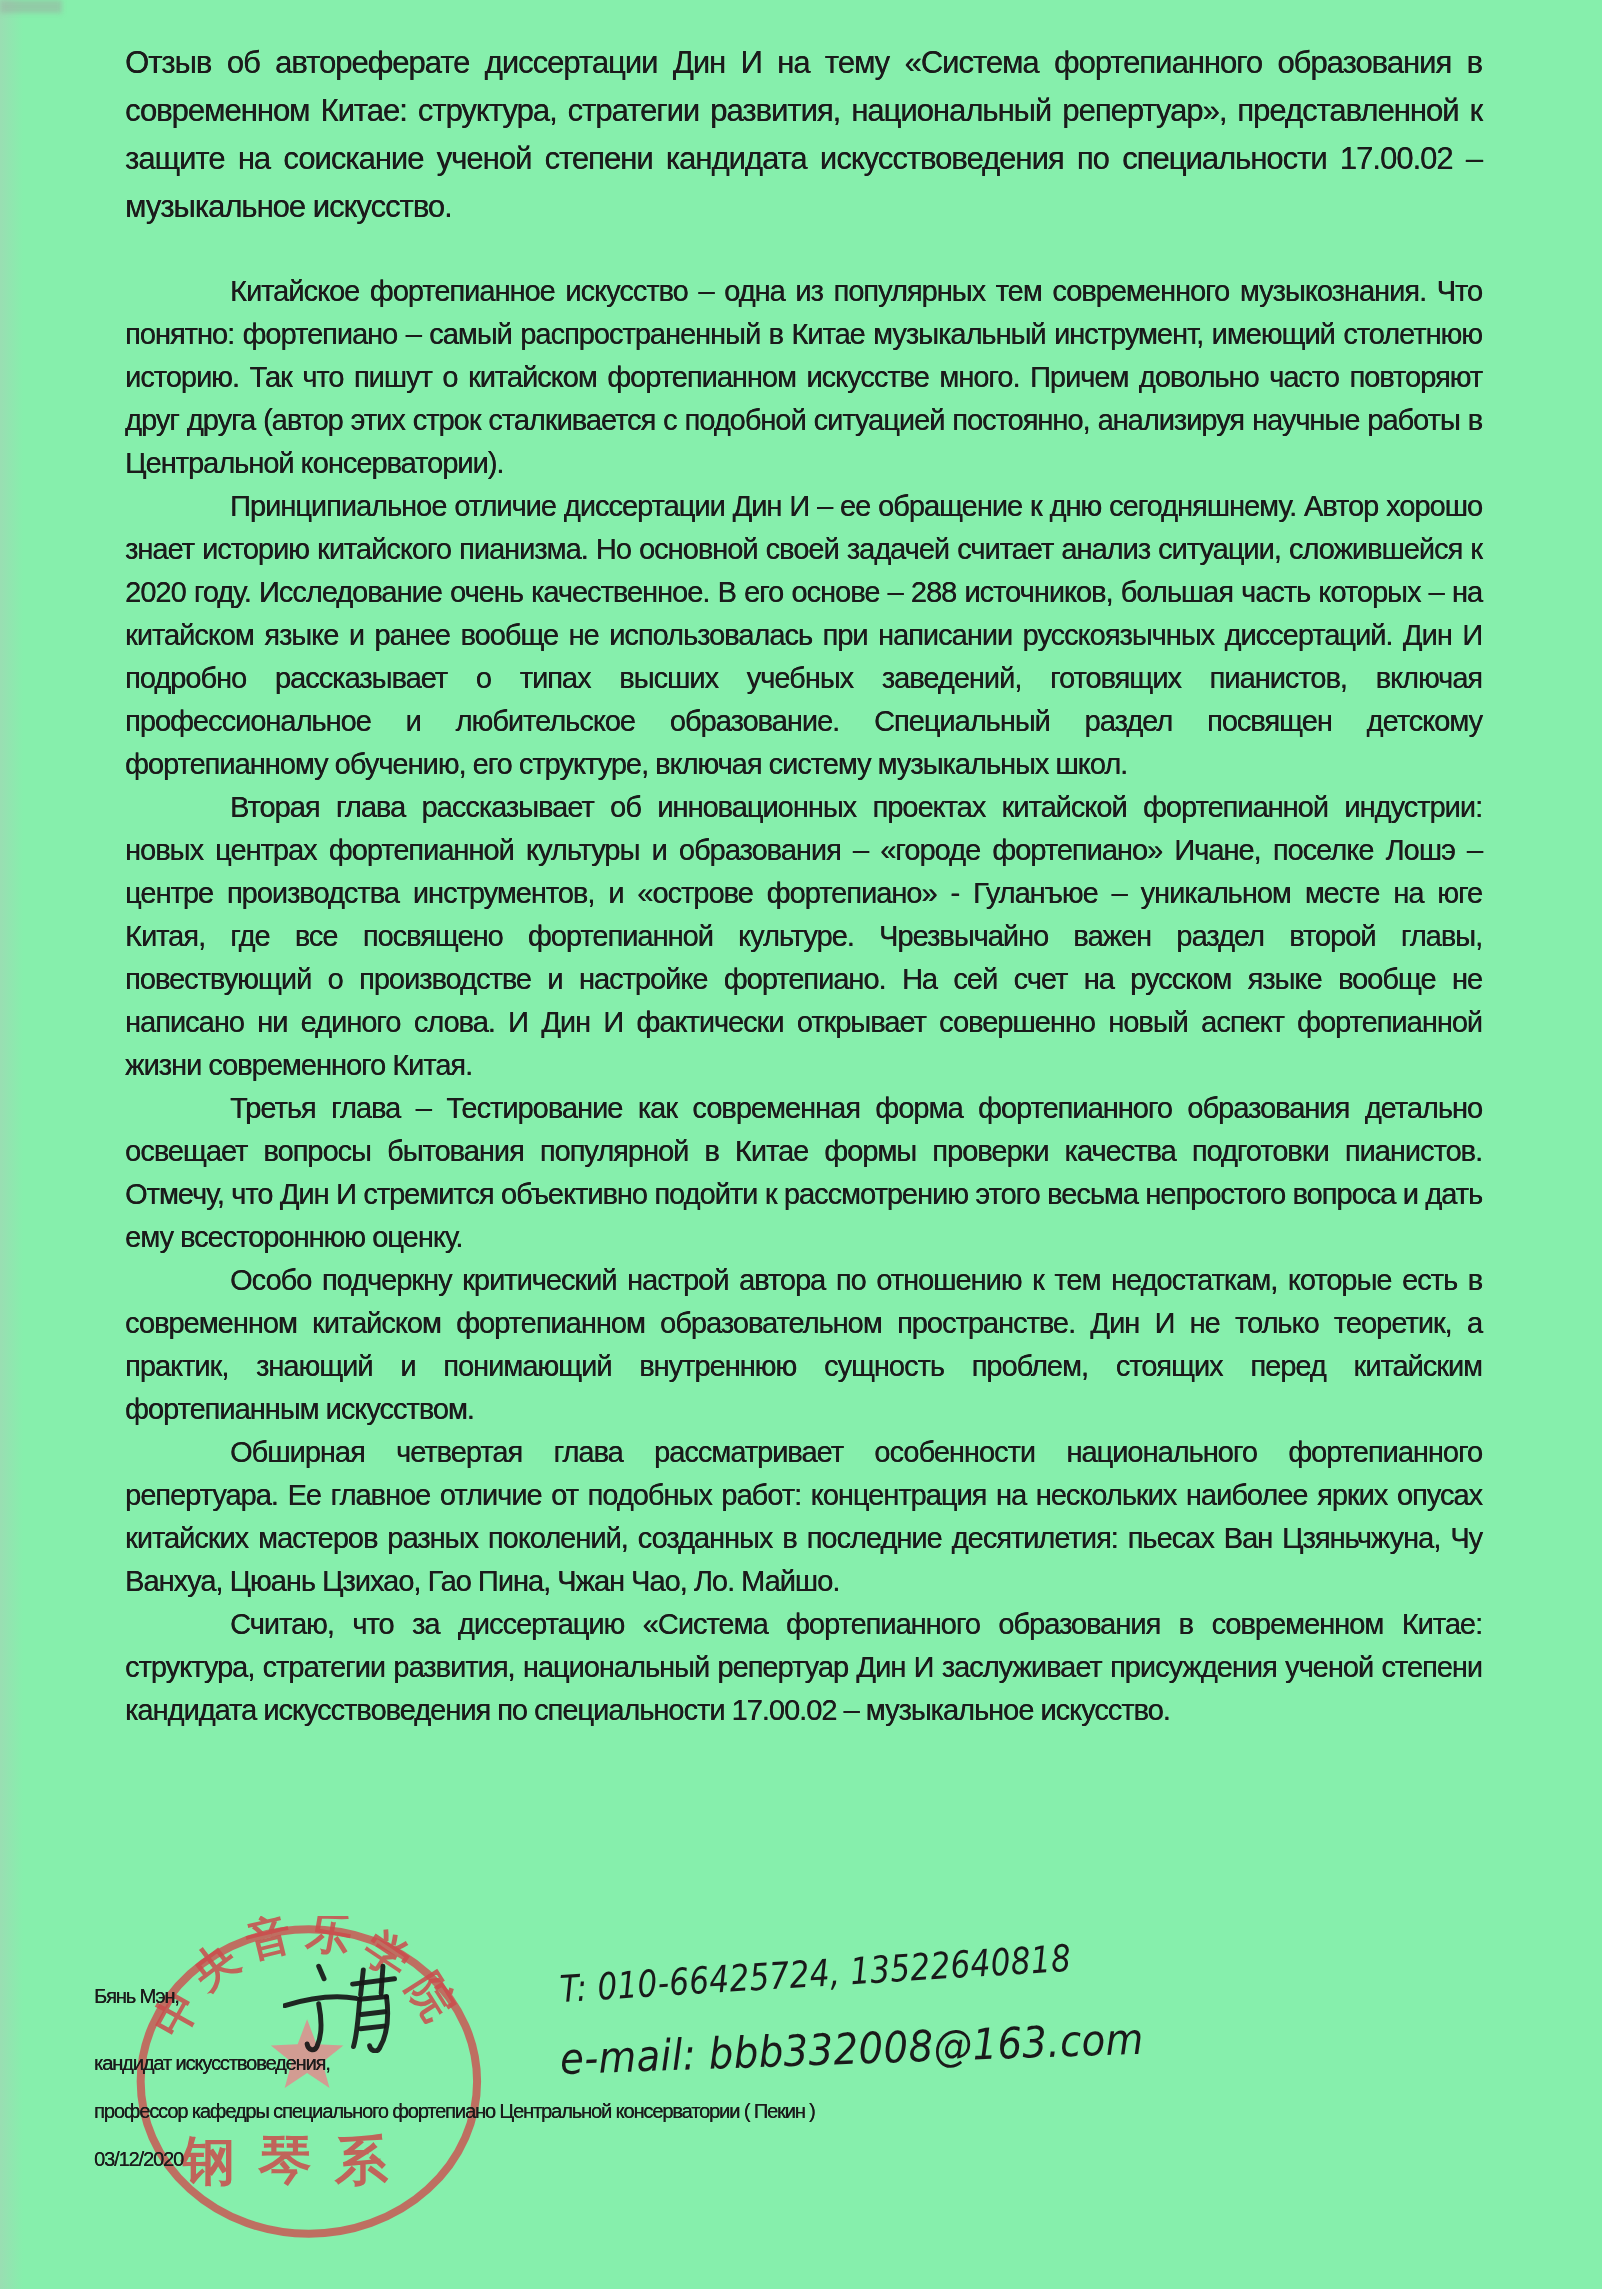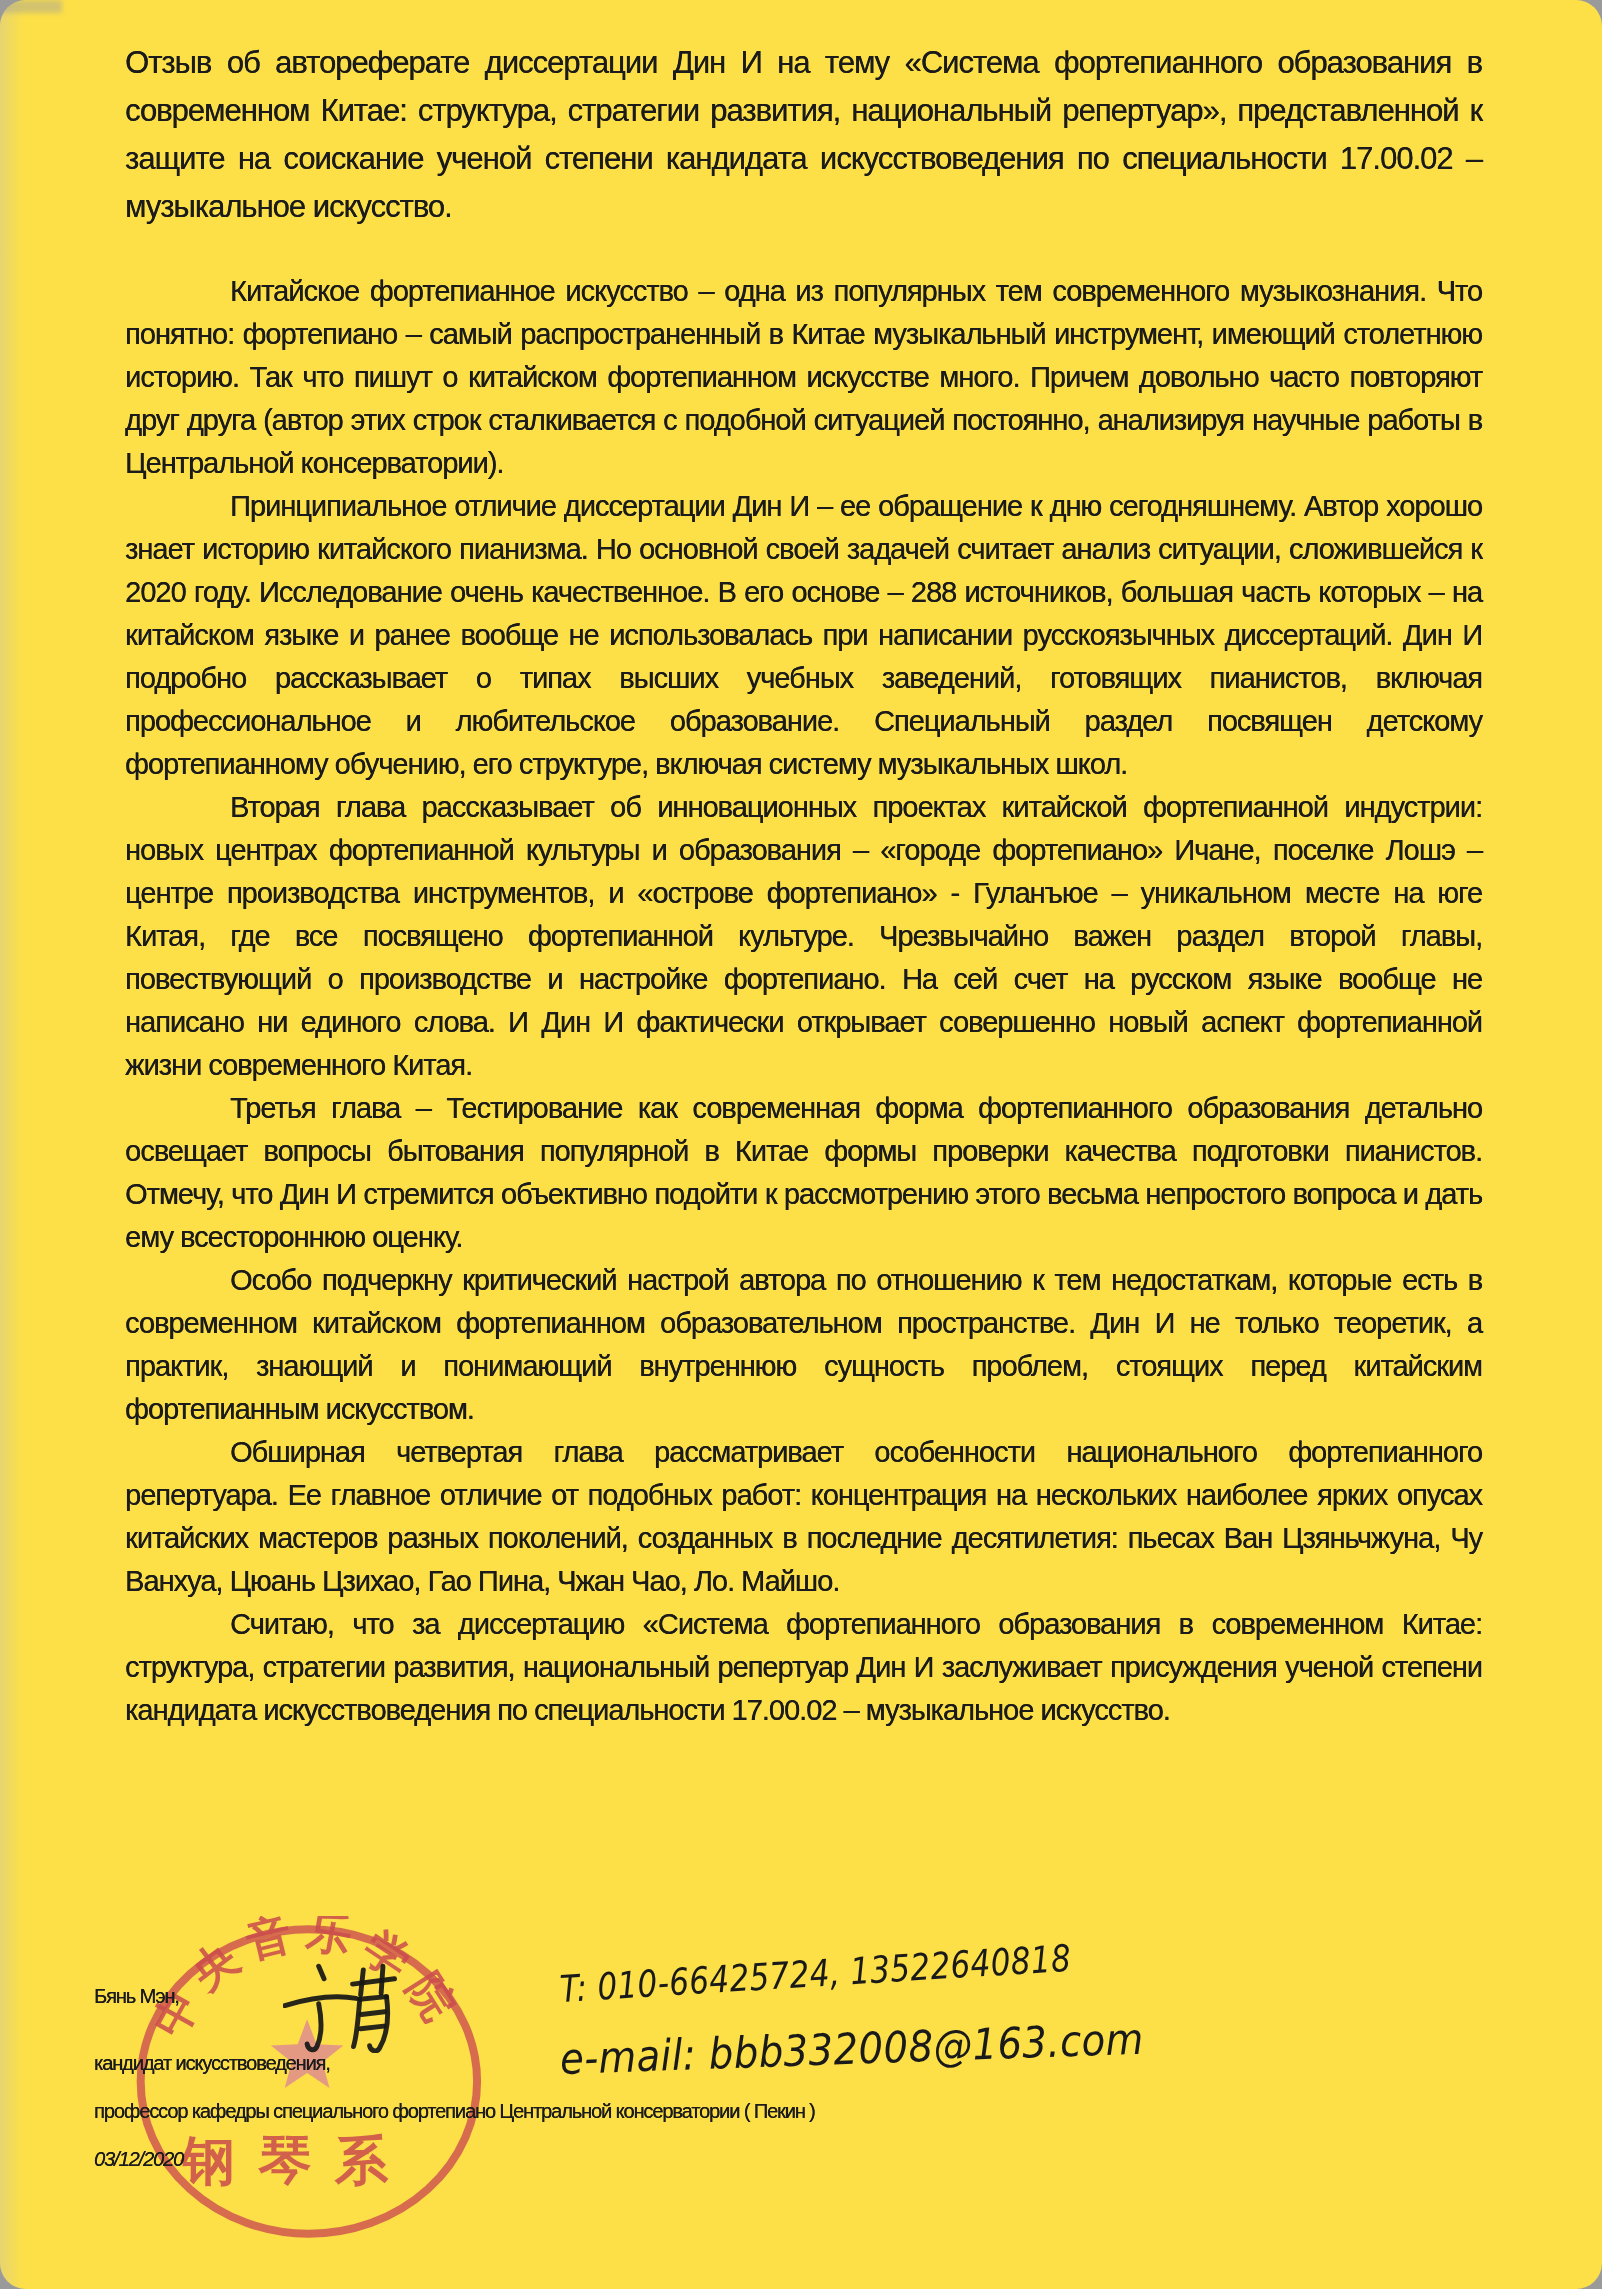--- a/index.html
+++ b/index.html
@@ -1,25 +1,24 @@
 <!DOCTYPE html>
 <html style="font-size:14.3px"><head>
 <meta charset="utf-8">
 <style>
   html,body{margin:0;padding:0;background:#9a9a9a;}
   .page{
     position:relative;
     width:1602px;
     height:2289px;
     margin:0 auto;
-    background:#fde047;
+    background:#86efac;
     overflow:hidden;
     font-family:"Liberation Sans","DejaVu Sans",sans-serif;
     color:#1b1b1b;
-    border-radius:26px;
   }
   .scan-edge{
     position:absolute;left:0;top:0;width:23px;height:100%;
     background:linear-gradient(to right,rgba(190,190,190,.35),rgba(190,190,190,0));
     pointer-events:none;
   }
   .scan-smudge{
     position:absolute;left:0;top:0;width:62px;height:12.5px;
     background:rgba(160,160,160,.45);filter:blur(2.7px);
   }
@@ -34,21 +33,21 @@
   .title-para{font-size:31px;line-height:48px;margin-bottom:39px;}
   .indent{text-indent:105px;}
   .sig-line{
     position:absolute;left:94px;
     font-size:20px;letter-spacing:-1.1px;line-height:39px;white-space:nowrap;
     text-shadow:0.3px 0 0 currentColor;
   }
   .name-line{top:1977px;}
   .degree-line{top:2044px;}
   .position-line{top:2092px;text-align:center;}
-  .date-line{top:2140px;font-style:italic;}
+  .date-line{top:2140px;}
   .handwriting{
     position:absolute;
     font-family:"DejaVu Sans","Liberation Sans",sans-serif;
     font-style:italic;
     color:#1a1a1a;
     white-space:nowrap;
     transform-origin:left center;
   }
   .hw-phone{
     left:560px;top:1968px;

